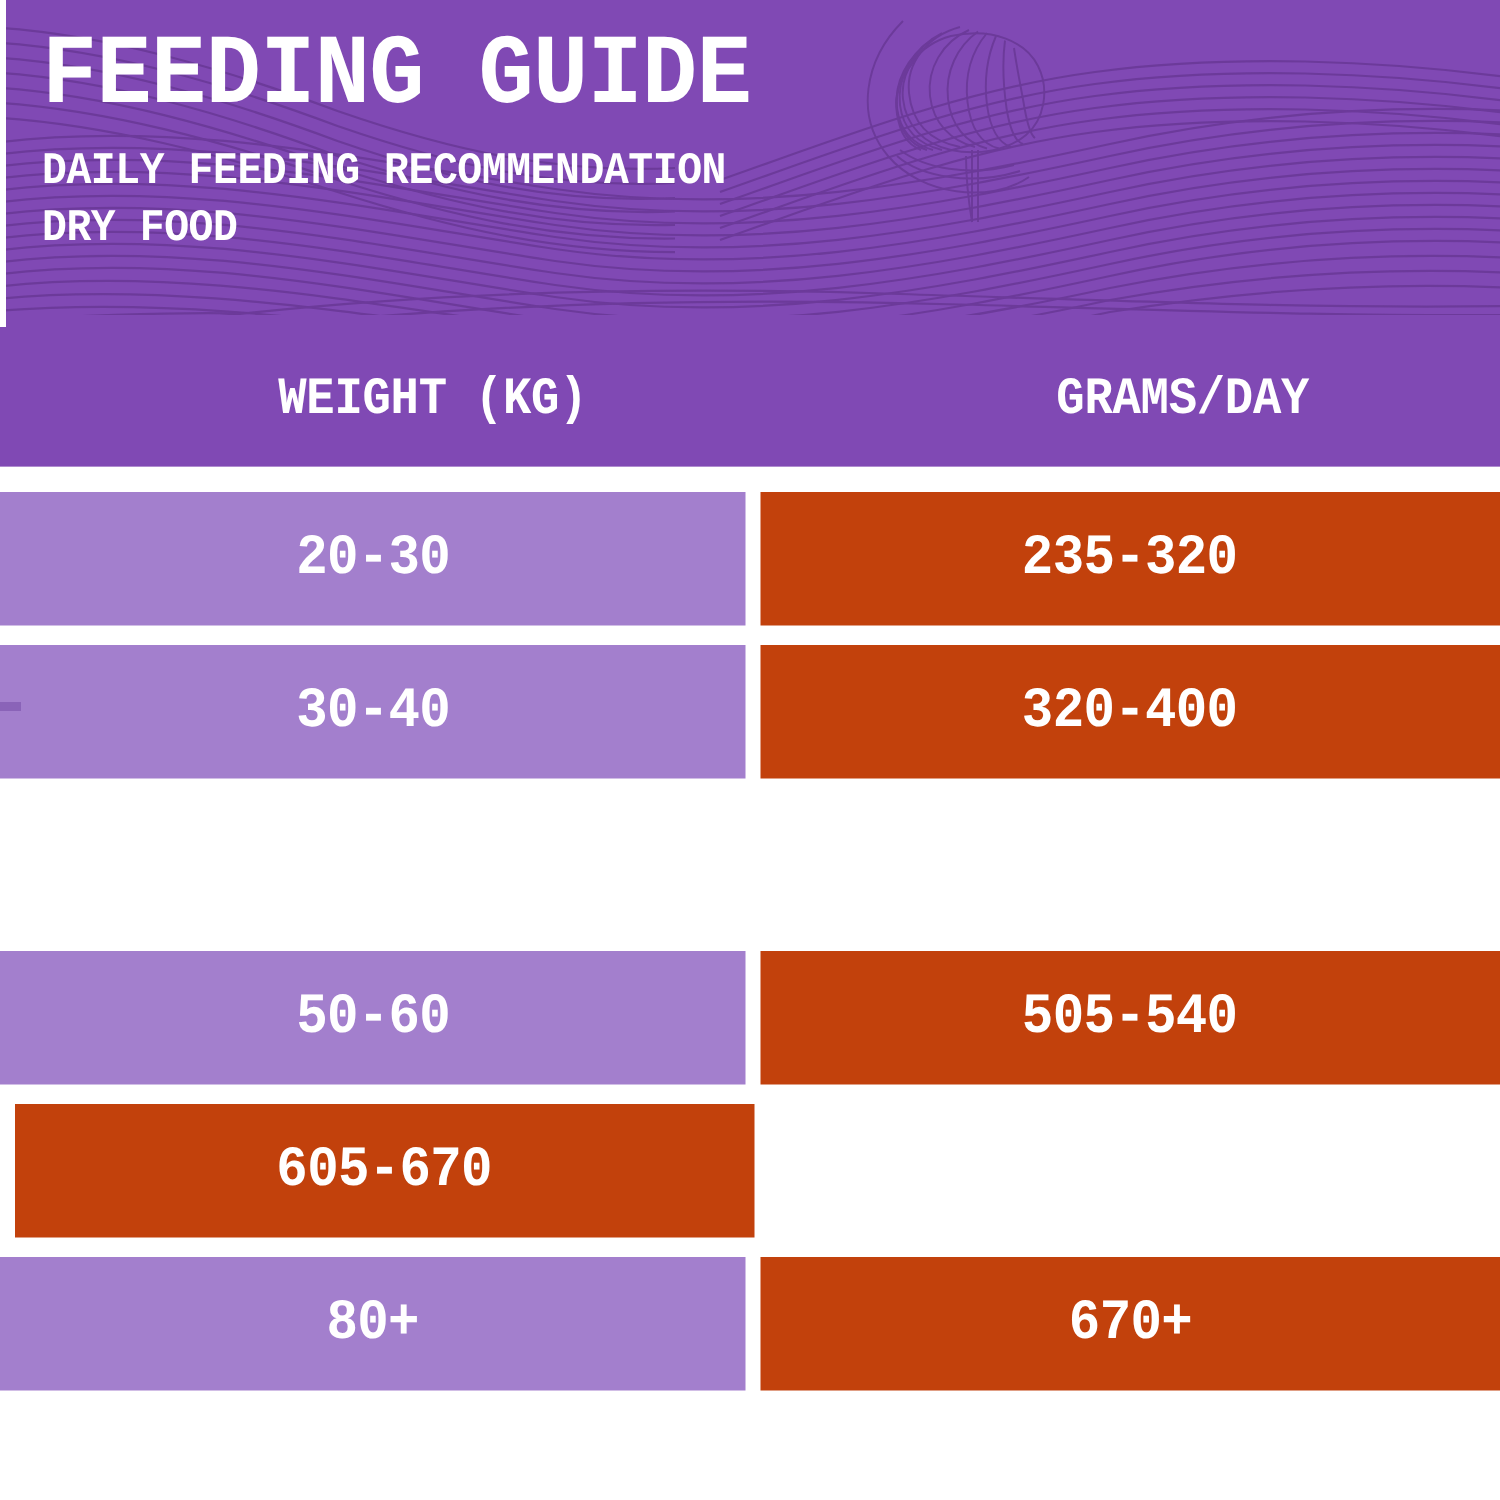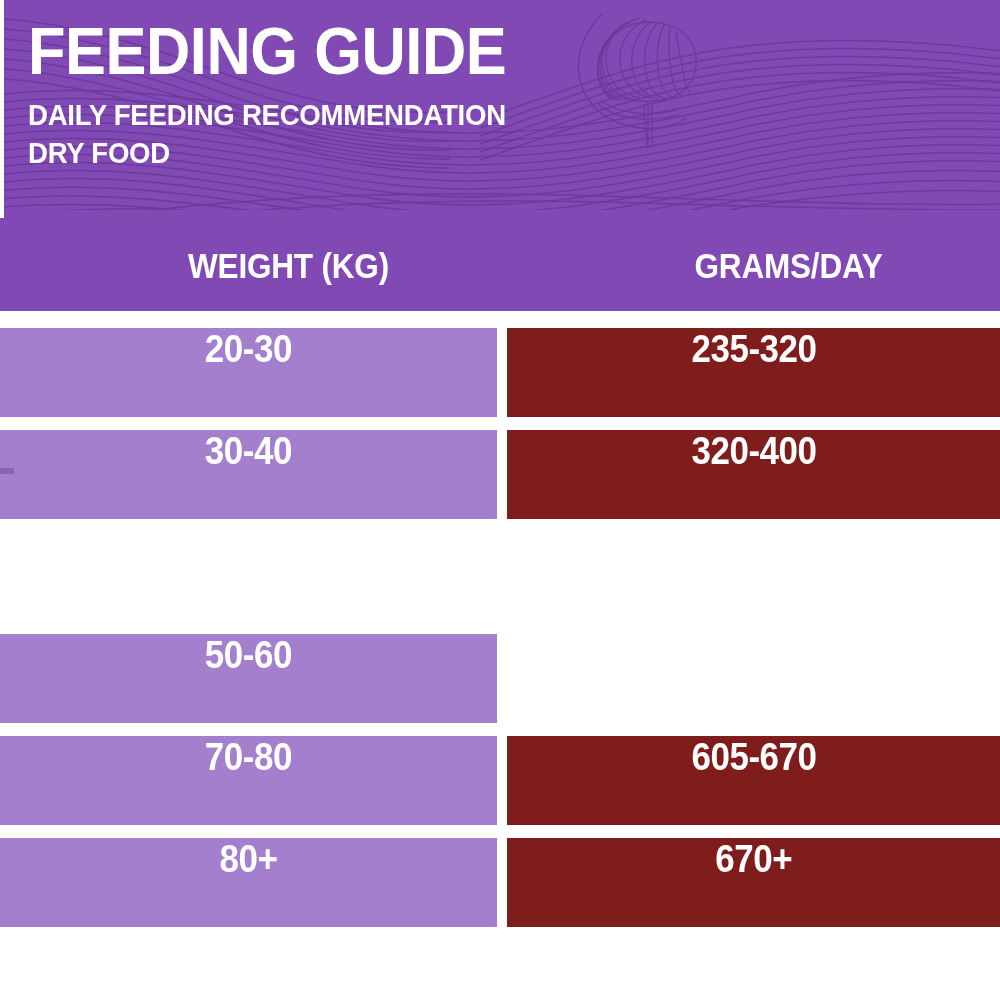--- a/index.html
+++ b/index.html
@@ -8,20 +8,21 @@
     width:1000px; height:1000px;
     background:#ffffff;
     font-family:"Liberation Sans", sans-serif;
     overflow:hidden;
   }
 
   #page {
     position:relative;
     width:1000px; height:1000px;
     background:#ffffff;
+    font-family:Liberation Mono, monospace;
   }
 
   
   .header-band {
     position:absolute;
     left:0; top:0;
     width:1000px; height:311px;
     background:#8049b4;
     overflow:hidden;
   }
@@ -102,41 +103,41 @@
     width:1000px;
   }
   .row {
     position:relative;
     display:flex;
     height:89px;
     margin-bottom:13px;
   }
   .cell {
     display:flex;
-    align-items:flex-start;
+    align-items:center;
     justify-content:center;
     height:89px;
     font-size:38px;
     font-weight:bold;
     color:#ffffff;
     letter-spacing:-0.5px;
     transform-origin:center;
   }
   .cell-inner { transform:scaleX(0.92); }
   .cell.weight {
     width:497px;
     background:#a37fcd;
   }
   .cell.spacer {
     width:10px;
     background:transparent;
   }
   .cell.grams {
     width:493px;
-    background:#7f1d1d;
+    background:#c2410c;
   }
   .row.last { margin-bottom:0; }
 
   
   .edge-artifact {
     position:absolute;
     left:0; top:38px;
     width:14px; height:6px;
     background:#8a63b8;
     z-index:6;
@@ -256,27 +257,27 @@
 
     <div class="row">
       <div class="cell spacer"></div>
     </div>
 
     <div class="row">
       <div class="cell weight">
         <span class="cell-inner">50-60</span>
       </div>
       <div class="cell spacer"></div>
-    </div>
-
-
-    <div class="row">
-      <div class="cell weight">
-        <span class="cell-inner">70-80</span>
-      </div>
+      <div class="cell grams">
+        <span class="cell-inner">505-540</span>
+      </div>
+    </div>
+
+
+    <div class="row">
       <div class="cell spacer"></div>
       <div class="cell grams">
         <span class="cell-inner">605-670</span>
       </div>
     </div>
 
     <div class="row last">
       <div class="cell weight">
         <span class="cell-inner">80+</span>
       </div>

